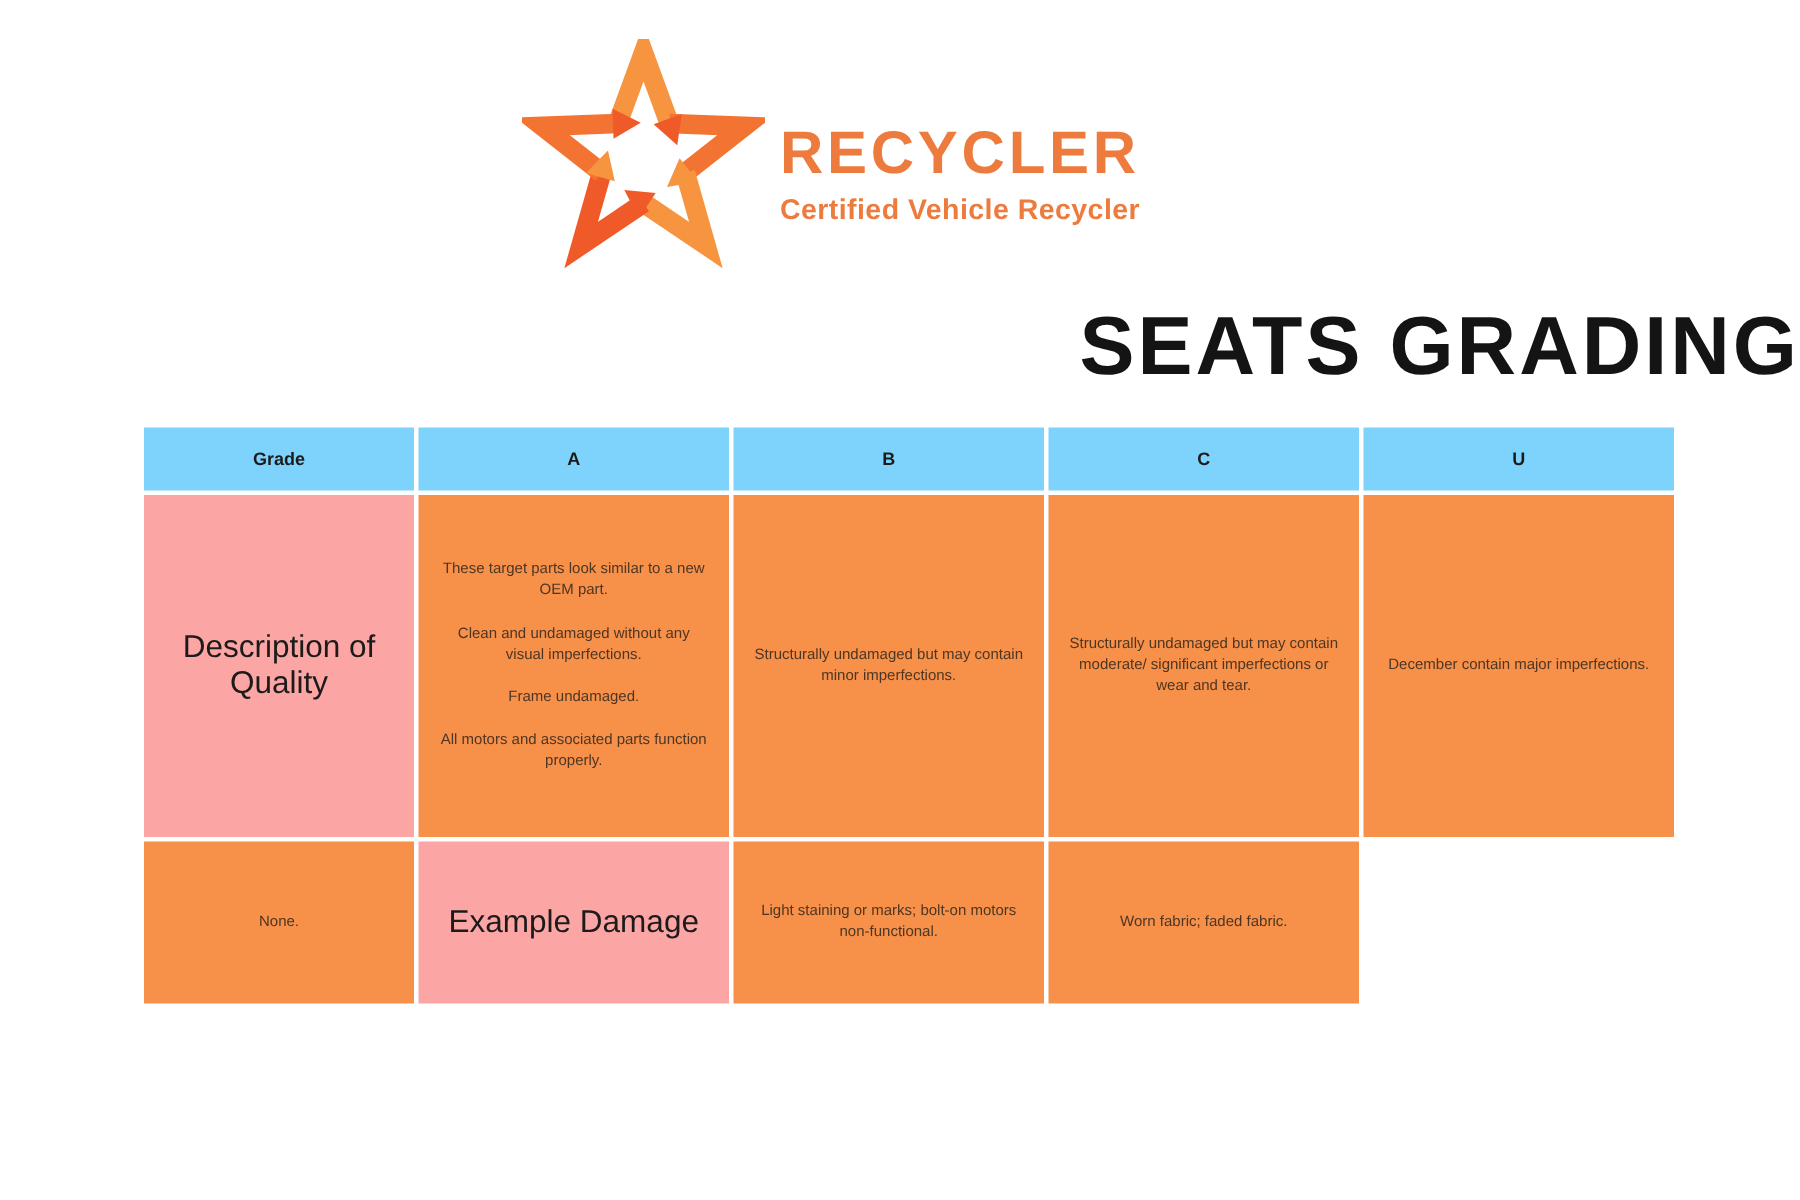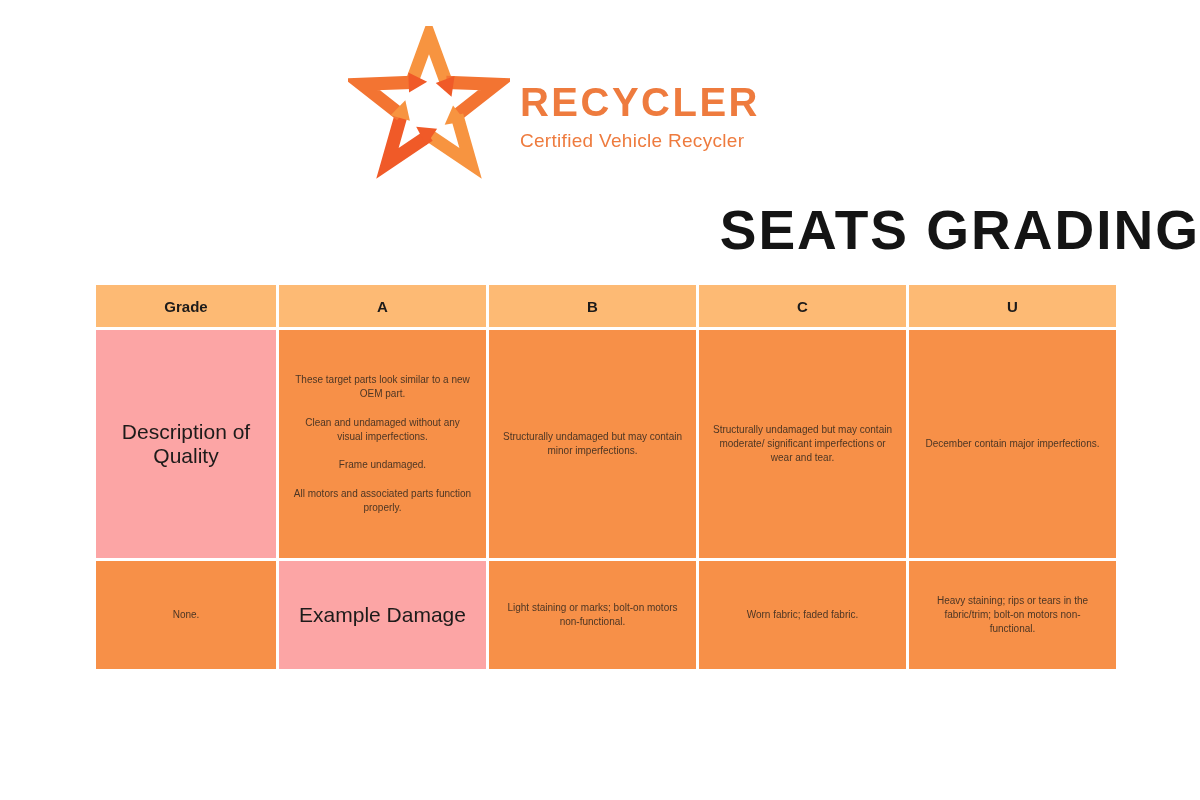--- a/index.html
+++ b/index.html
@@ -19,21 +19,21 @@
   .brand-name {
     font-size: 40px;
     font-weight: 700;
     letter-spacing: 2.5px;
     color: #EE7B3E;
     line-height: 1;
   }
   .brand-tagline {
     margin-top: 9px;
     font-size: 19px;
-    font-weight: 400;
+    font-weight: 700;
     letter-spacing: 0.3px;
     color: #EE7B3E;
     line-height: 1;
   }
 
   
   .page-title {
     margin-top: 23px;
     text-align: right;
     font-size: 55px;
@@ -54,22 +54,22 @@
     background: #ffffff;
   }
   .cell {
     display: flex;
     align-items: center;
     justify-content: center;
     text-align: center;
     padding: 8px 13px;
   }
   .cell-head {
-    background: #fdba74;
-    font-size: 15px;
+    background: #7dd3fc;
+    font-size: 12px;
     font-weight: 700;
     color: #1d1b1a;
   }
   .cell-label {
     background: #fca5a5;
     font-size: 21px;
     font-weight: 400;
     color: #1d1b1a;
   }
   .cell-body {
@@ -129,14 +129,13 @@
 
 All motors and associated parts function properly.</div>
   <div class="cell cell-body">Structurally undamaged but may contain minor imperfections.</div>
   <div class="cell cell-body">Structurally undamaged but may contain moderate/ significant imperfections or wear and tear.</div>
   <div class="cell cell-body">December contain major imperfections.</div>
 
   <div class="cell cell-body">None.</div>
   <div class="cell cell-label">Example Damage</div>
   <div class="cell cell-body">Light staining or marks; bolt-on motors non-functional.</div>
   <div class="cell cell-body">Worn fabric; faded fabric.</div>
-  <div class="cell cell-body">Heavy staining; rips or tears in the fabric/trim; bolt-on motors non-functional.</div>
 </div>
 
 </body></html>

